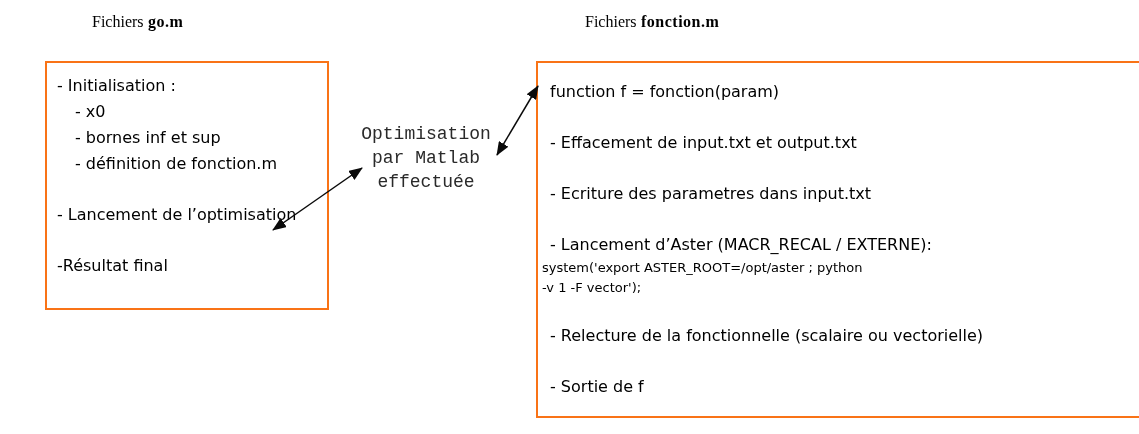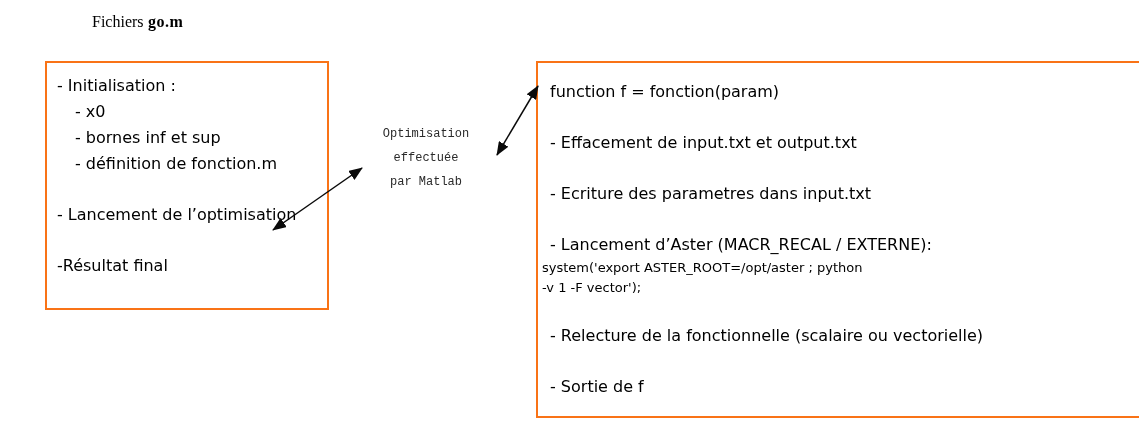--- a/index.html
+++ b/index.html
@@ -51,21 +51,21 @@
     line-height: 20px;
     margin-left: -8px;
   }
 
   .connector-label {
     position: absolute;
     left: 345px; top: 122px;
     width: 162px;
     text-align: center;
     font-family: "Liberation Mono", "DejaVu Sans Mono", monospace;
-    font-size: 12px;
+    font-size: 18px;
     line-height: 24px;
     color: #2a2a2a;
     white-space: nowrap;
   }
 
   .arrow-overlay {
     position: absolute;
     left: 0; top: 0;
     width: 1139px; height: 434px;
     pointer-events: none;
@@ -73,20 +73,23 @@
 </style>
 </head>
 <body>
 
 <div class="canvas">
 
   <div class="title title-left">
     <span class="prefix">Fichiers</span><span class="filename">go.m</span>
   </div>
 
+  <div class="title title-right">
+    <span class="prefix">Fichiers</span><span class="filename">fonction.m</span>
+  </div>
 
   <div class="box box-left">
     <div>- Initialisation :</div>
     <div class="indent">- x0</div>
     <div class="indent">- bornes inf et sup</div>
     <div class="indent">- définition de fonction.m</div>
     <div class="gap-lg">- Lancement de l’optimisation</div>
     <div class="gap-lg">-Résultat final</div>
   </div>
 
@@ -96,22 +99,22 @@
     <div class="gap-lg">- Ecriture des parametres dans input.txt</div>
     <div class="gap-lg">- Lancement d’Aster (MACR_RECAL / EXTERNE):</div>
     <div class="code">system('export ASTER_ROOT=/opt/aster ; python</div>
     <div class="code">-v 1 -F vector');</div>
     <div class="gap-lg">- Relecture de la fonctionnelle (scalaire ou vectorielle)</div>
     <div class="gap-lg">- Sortie de f</div>
   </div>
 
   <div class="connector-label">
     <div>Optimisation</div>
+    <div>par Matlab</div>
     <div>effectuée</div>
-    <div>par Matlab</div>
   </div>
 
   <svg class="arrow-overlay" viewBox="0 0 1139 434">
     <defs>
       <marker id="ah-end" markerUnits="userSpaceOnUse" markerWidth="15" markerHeight="11" refX="13" refY="5.5" orient="auto">
         <path d="M0,0 L14,5.5 L0,11 Z" fill="#0a0a0a"></path>
       </marker>
       <marker id="ah-start" markerUnits="userSpaceOnUse" markerWidth="15" markerHeight="11" refX="13" refY="5.5" orient="auto-start-reverse">
         <path d="M0,0 L14,5.5 L0,11 Z" fill="#0a0a0a"></path>
       </marker>

